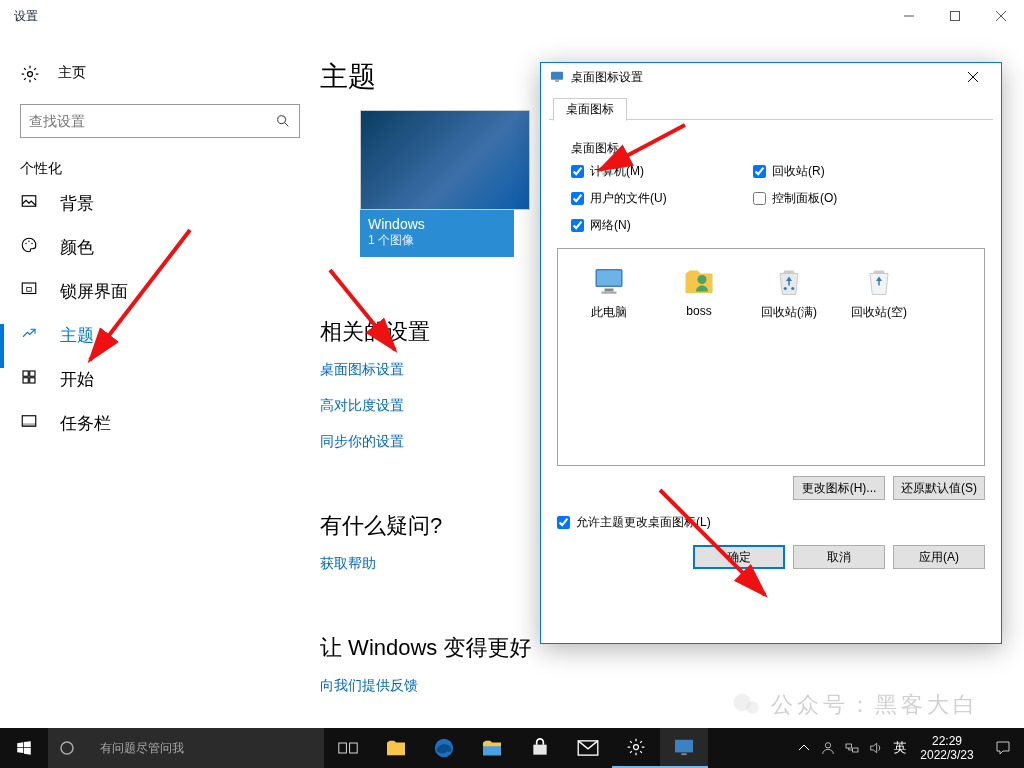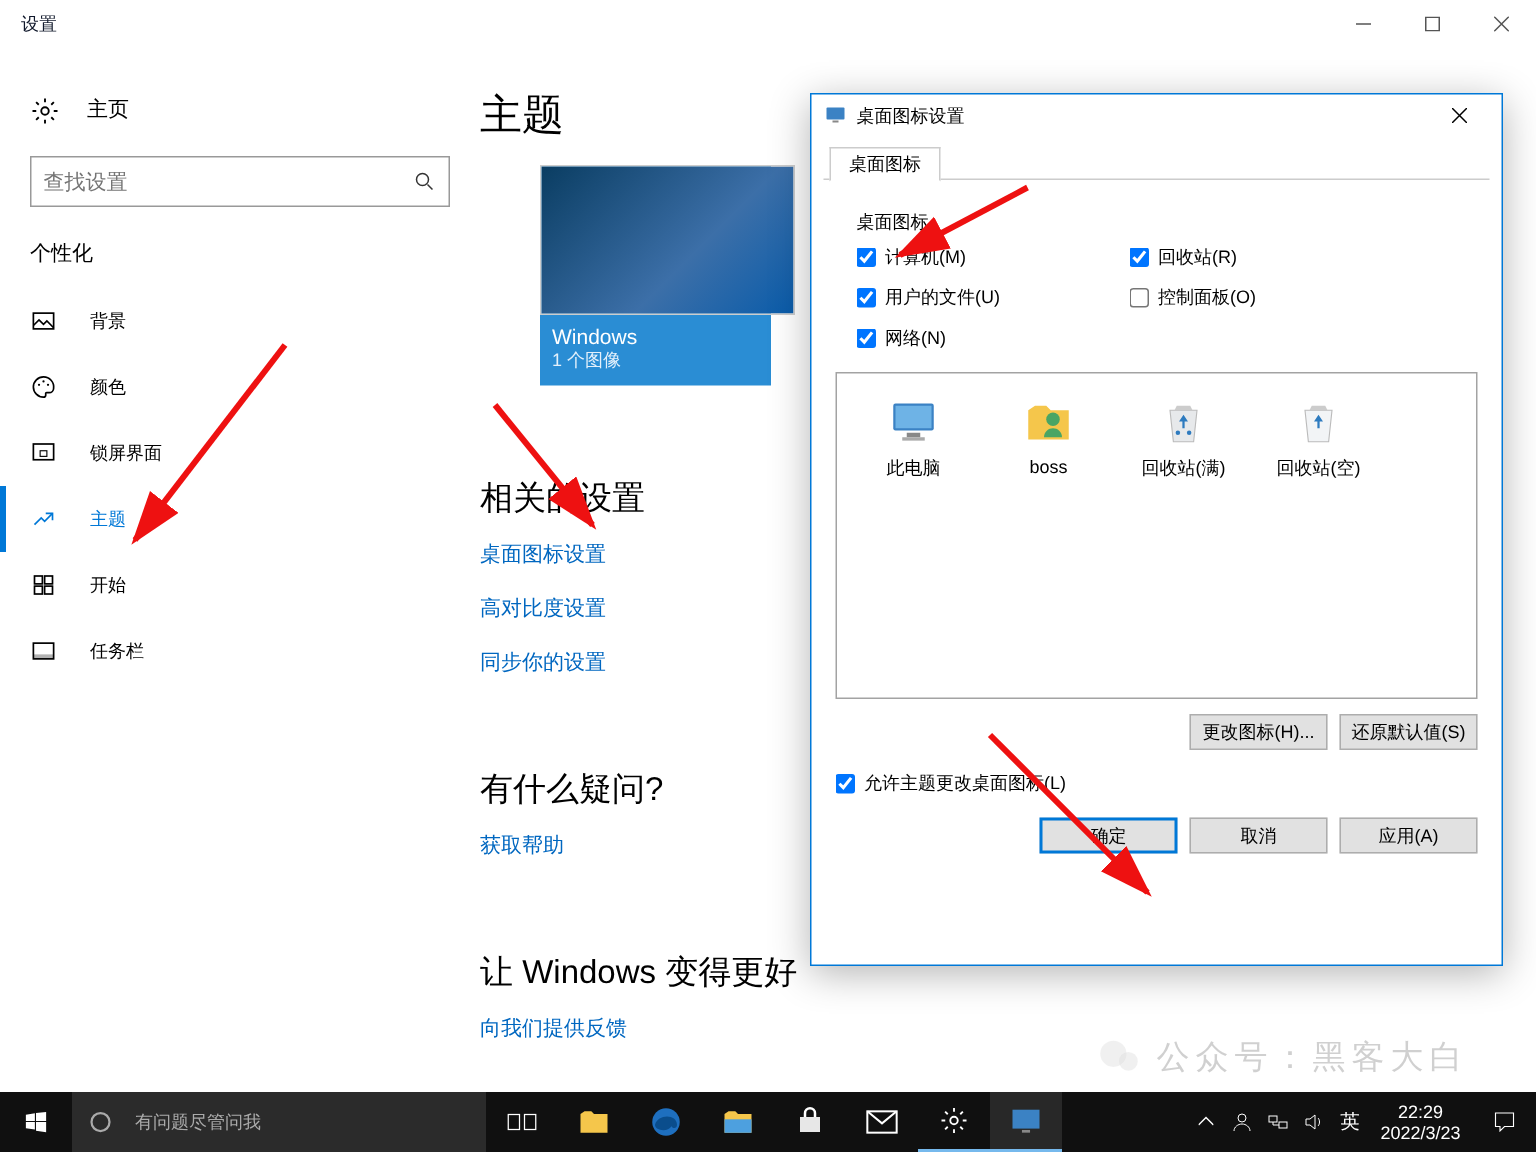--- a/index.html
+++ b/index.html
@@ -14,21 +14,21 @@
   .content { display: flex; height: calc(768px - 32px - 40px); }
 
   
   .sidebar { width: 320px; padding: 24px 0 0 0; }
   .home { display: flex; align-items: flex-start; gap: 18px; padding: 8px 20px 20px 20px; font-size: 14px; }
   .gear { width: 20px; height: 20px; }
   .search { margin: 0 20px 22px 20px; height: 34px; border: 1px solid #999; display: flex; align-items: center; padding: 0 8px; background: #fff; }
   .search input { border: none; outline: none; flex: 1; font-size: 14px; background: transparent; }
   .search svg { width: 16px; height: 16px; color: #333; }
   .section-label { padding: 0 20px 14px 20px; color: #000; font-size: 14px; }
-  .nav-item { display: flex; align-items: center; gap: 22px; height: 44px; padding-left: 20px; font-size: 12px; }
+  .nav-item { display: flex; gap: 22px; height: 44px; padding-left: 20px; font-size: 17px; }
   .nav-item.active { background: transparent; color: #0078d7; border-left: 4px solid #0078d7; padding-left: 16px; }
   .nav-item.active .nav-icon { color: #0078d7; }
   .nav-icon { width: 18px; height: 18px; color: #000; display:flex; align-items:center; justify-content:center; }
 
   
   .main { flex: 1; padding: 26px 0 0 0; }
   .main h1 { font-size: 28px; font-weight: 400; margin-bottom: 14px; }
   .themes-row { display: flex; gap: 16px; }
   .theme-card { width: 154px; margin-left: 40px; }
   .theme-card.selected { background: #2a8dd4; color: #fff; }
@@ -67,21 +67,21 @@
   .btn { min-width: 92px; height: 24px; border: 1px solid #adadad; background: #e1e1e1; font-size: 12px; }
   .btn.primary { border: 2px solid #0078d7; background:#e1e1e1; }
 
   .allow { margin-top: 14px; display:flex; align-items:center; gap:6px; }
 
   .dlg-buttons { display:flex; justify-content:flex-end; gap:8px; padding: 14px 16px 14px 16px; }
 
   
   .taskbar { position: absolute; left:0; right:0; bottom:0; height:40px; background:#101010; display:flex; align-items:center; color:#fff; font-size:12px; z-index: 100; }
   .taskbar .tbtn { width: 48px; height:40px; display:flex; align-items:center; justify-content:center; }
-  .taskbar .cortana { flex: 0 0 276px; height:40px; background:#2b2b2b; display:flex; align-items:center; padding:0 10px; gap:14px; color:#aaa;text-align:right; }
+  .taskbar .cortana { flex: 0 0 276px; height:40px; background:#2b2b2b; display:flex; align-items:center; padding:0 10px; gap:24px; color:#aaa;text-align:right; }
   .taskbar .spacer { flex:1; }
   .tray { display:flex; align-items:center; height:40px; }
   .tray .ic { width:24px; height:40px; display:flex; align-items:center; justify-content:center; color:#fff; font-size:12px; }
   .clock { width:70px; text-align:center; font-size:12px; line-height:14px; padding: 4px 4px; }
   .active-task { background: rgba(255,255,255,.1); border-bottom: 2px solid #76b9ed; }
   .underline-task { border-bottom: 2px solid #76b9ed; }
 
   
   .arrow { position: absolute; z-index: 60; }
 

